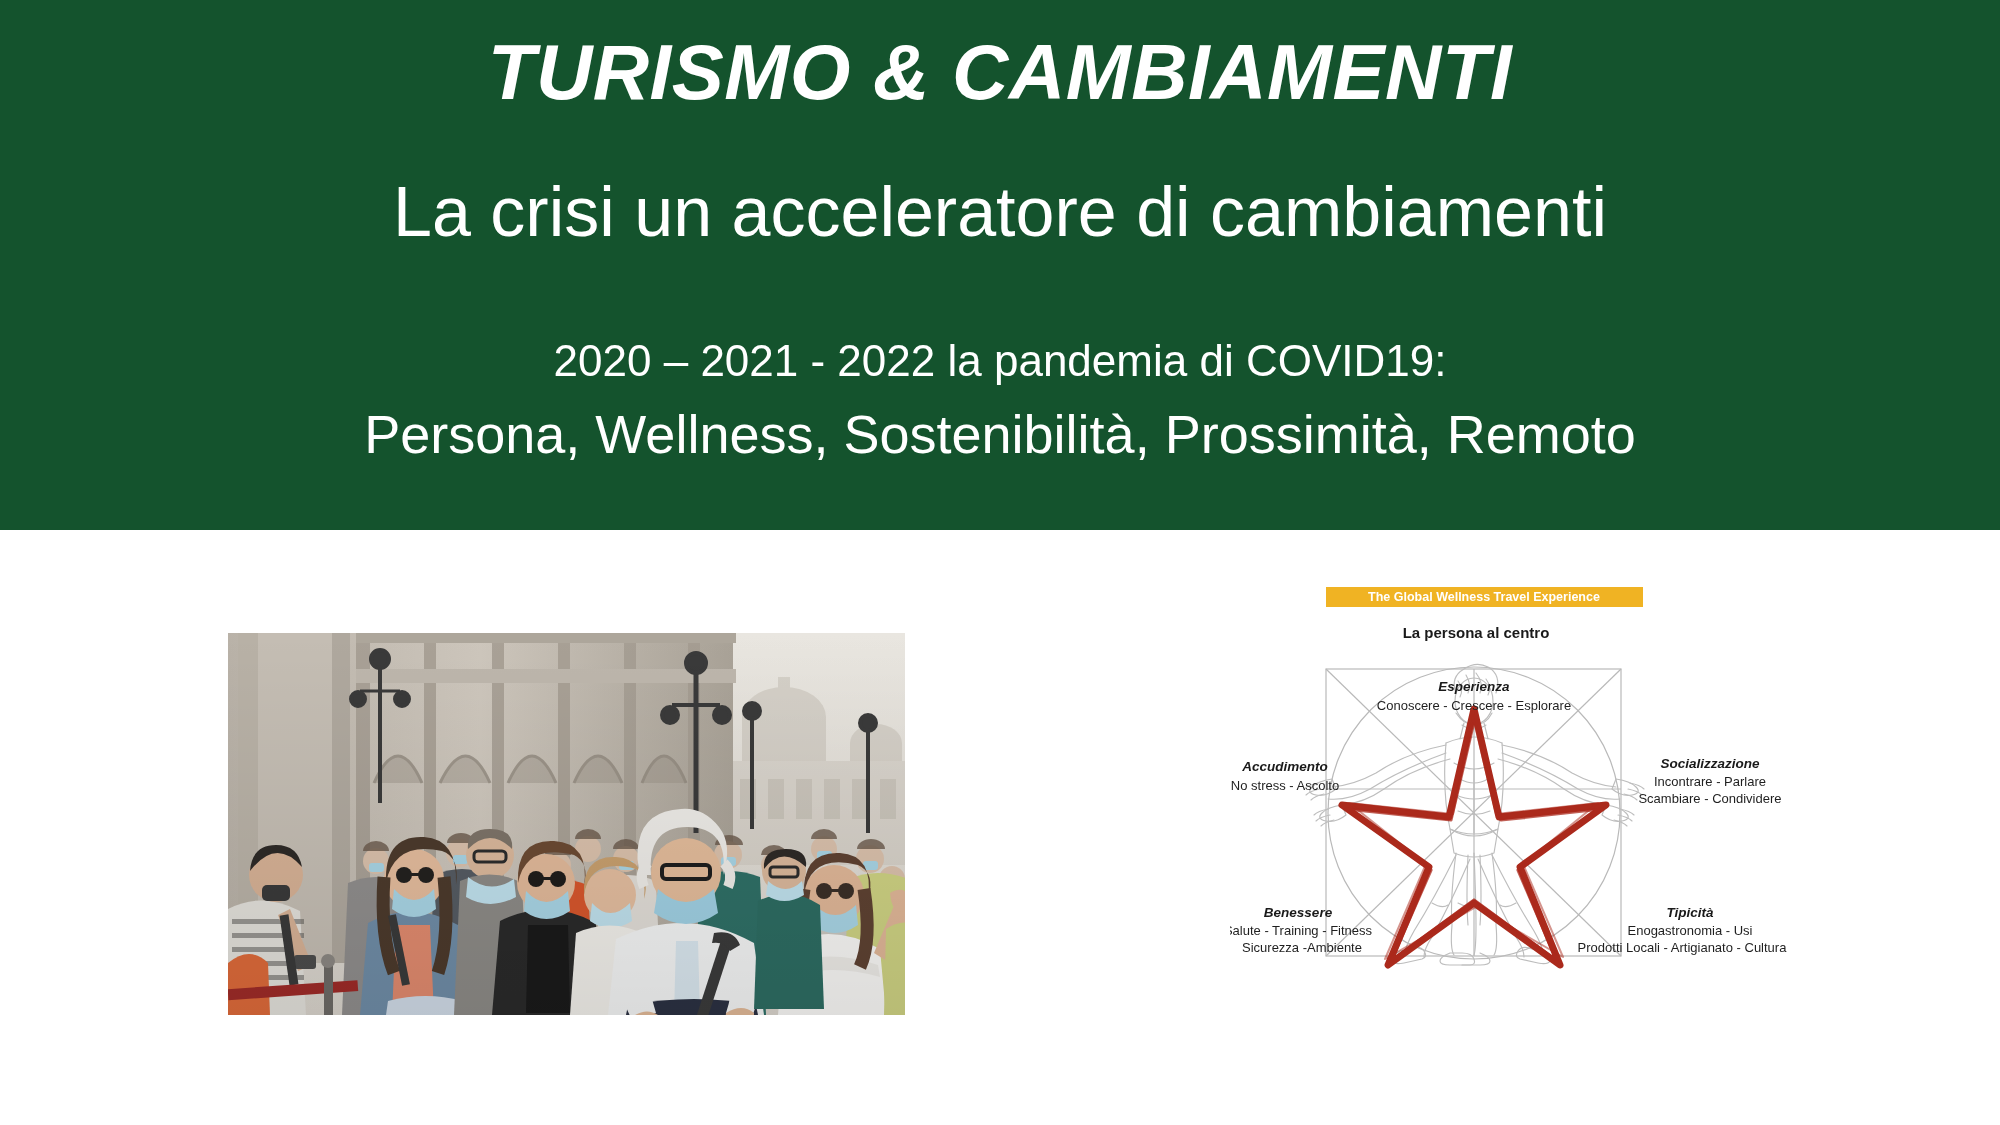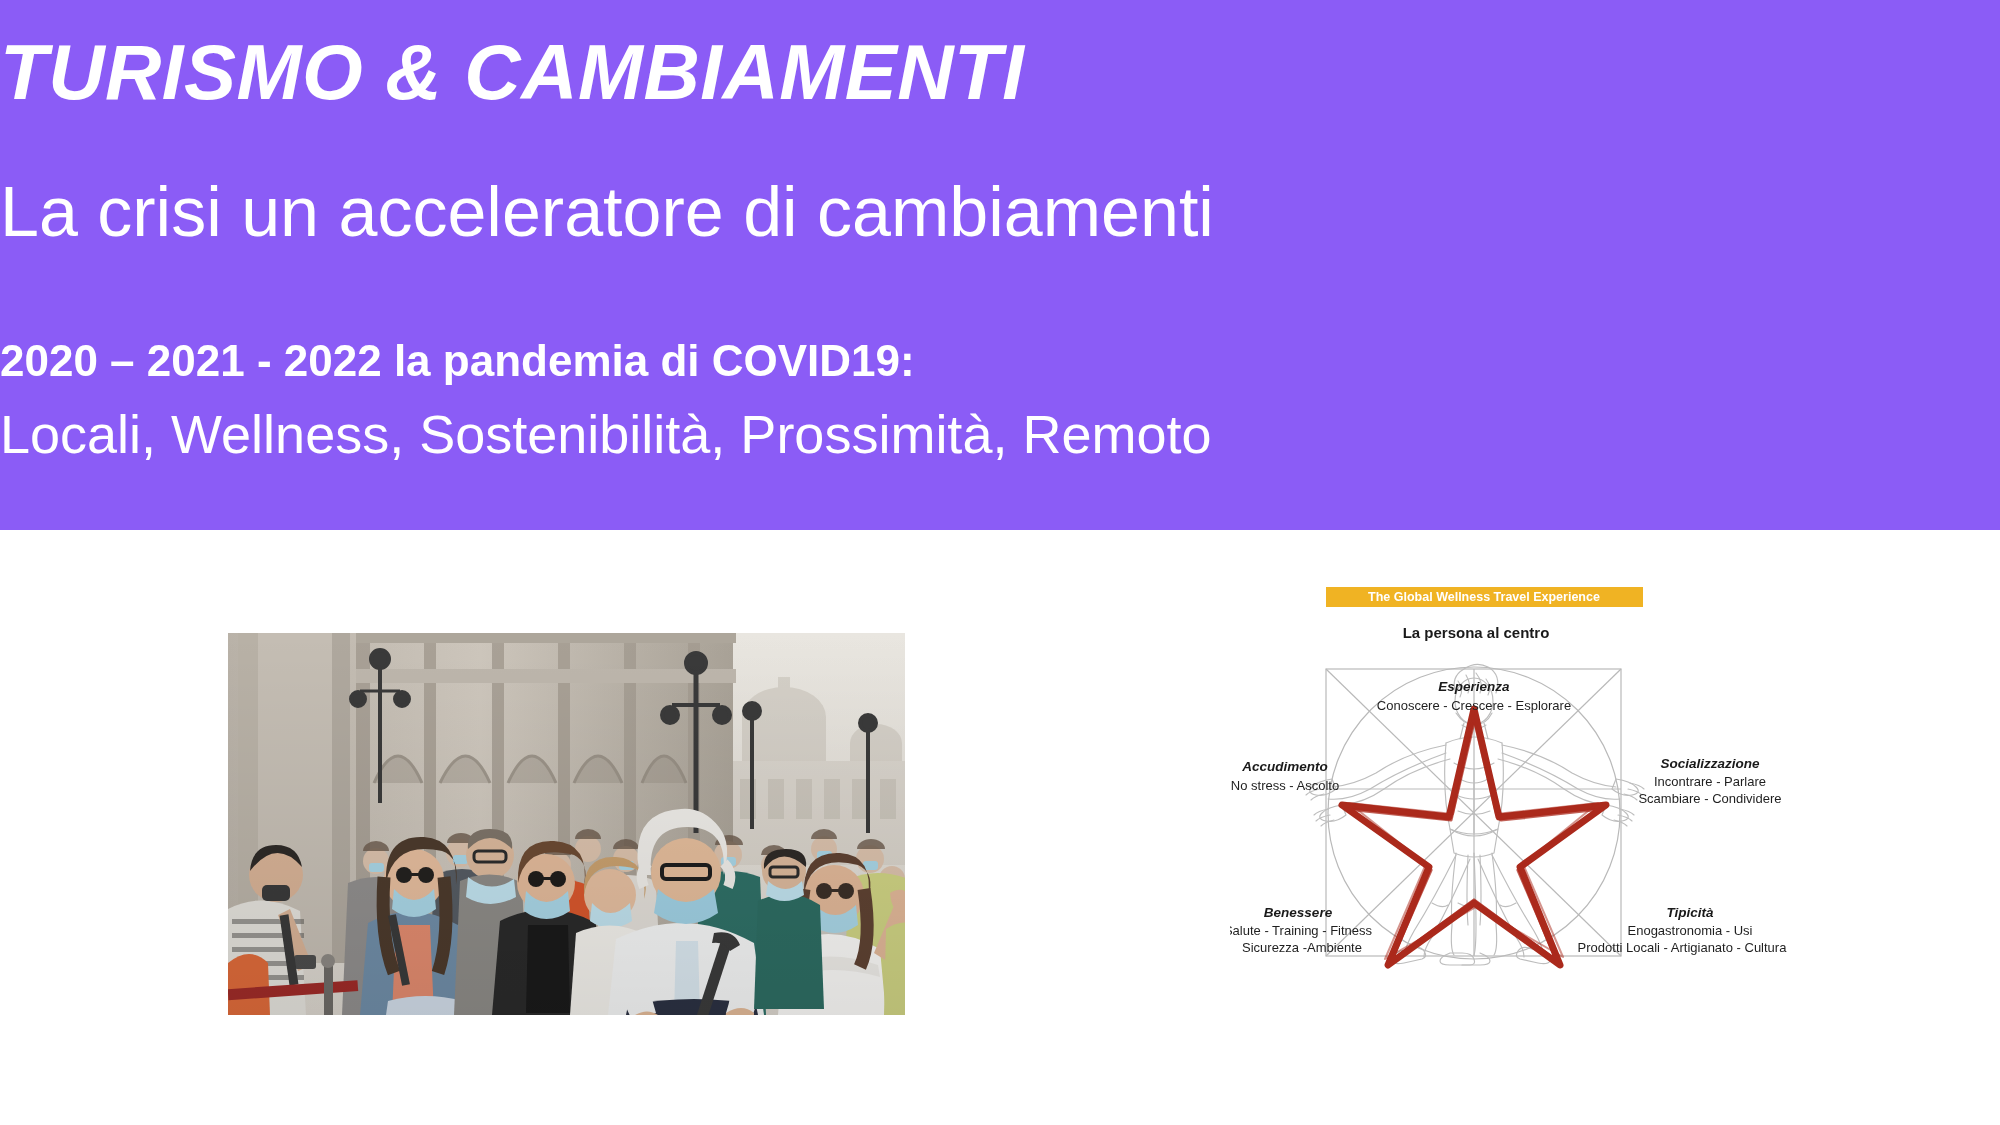--- a/index.html
+++ b/index.html
@@ -14,23 +14,23 @@
     overflow: hidden;
     font-family: "Liberation Sans", sans-serif;
   }
 
   
   #header-band {
     position: absolute;
     left: 0; top: 0;
     width: 2000px;
     height: 530px;
-    background: #8b5cf6;
+    background: #14532d;
     color: #ffffff;
-    text-align: left;
+    text-align: center;
     box-sizing: border-box;
   }
   #slide-title {
     position: absolute;
     left: 0; top: 32px;
     width: 2000px;
     font-size: 78px;
     font-weight: bold;
     font-style: italic;
     letter-spacing: 0.5px;
@@ -44,21 +44,21 @@
     font-size: 70px;
     font-weight: normal;
     line-height: 1.05;
     white-space: nowrap;
   }
   #slide-line3 {
     position: absolute;
     left: 0; top: 337px;
     width: 2000px;
     font-size: 44px;
-    font-weight: bold;
+    font-weight: normal;
     line-height: 1.1;
     white-space: nowrap;
   }
   #slide-line4 {
     position: absolute;
     left: 0; top: 405px;
     width: 2000px;
     font-size: 54px;
     font-weight: normal;
     line-height: 1.1;
@@ -109,21 +109,21 @@
     fill: #1f1f1f;
   }
 </style>
 </head>
 <body>
 
 <div id="header-band">
   <div id="slide-title">TURISMO &amp; CAMBIAMENTI</div>
   <div id="slide-subtitle">La crisi un acceleratore di cambiamenti</div>
   <div id="slide-line3">2020 – 2021 - 2022 la pandemia di COVID19:</div>
-  <div id="slide-line4">Locali, Wellness, Sostenibilità, Prossimità, Remoto</div>
+  <div id="slide-line4">Persona, Wellness, Sostenibilità, Prossimità, Remoto</div>
 </div>
 
 <div id="crowd-photo">
   <svg viewBox="0 0 677 382" preserveAspectRatio="none">
     <defs>
       <linearGradient id="skyg" x1="0" y1="0" x2="0" y2="1">
         <stop offset="0%" stop-color="#e9e6e0"></stop>
         <stop offset="100%" stop-color="#d8d3cb"></stop>
       </linearGradient>
       <linearGradient id="stonel" x1="0" y1="0" x2="1" y2="0">

